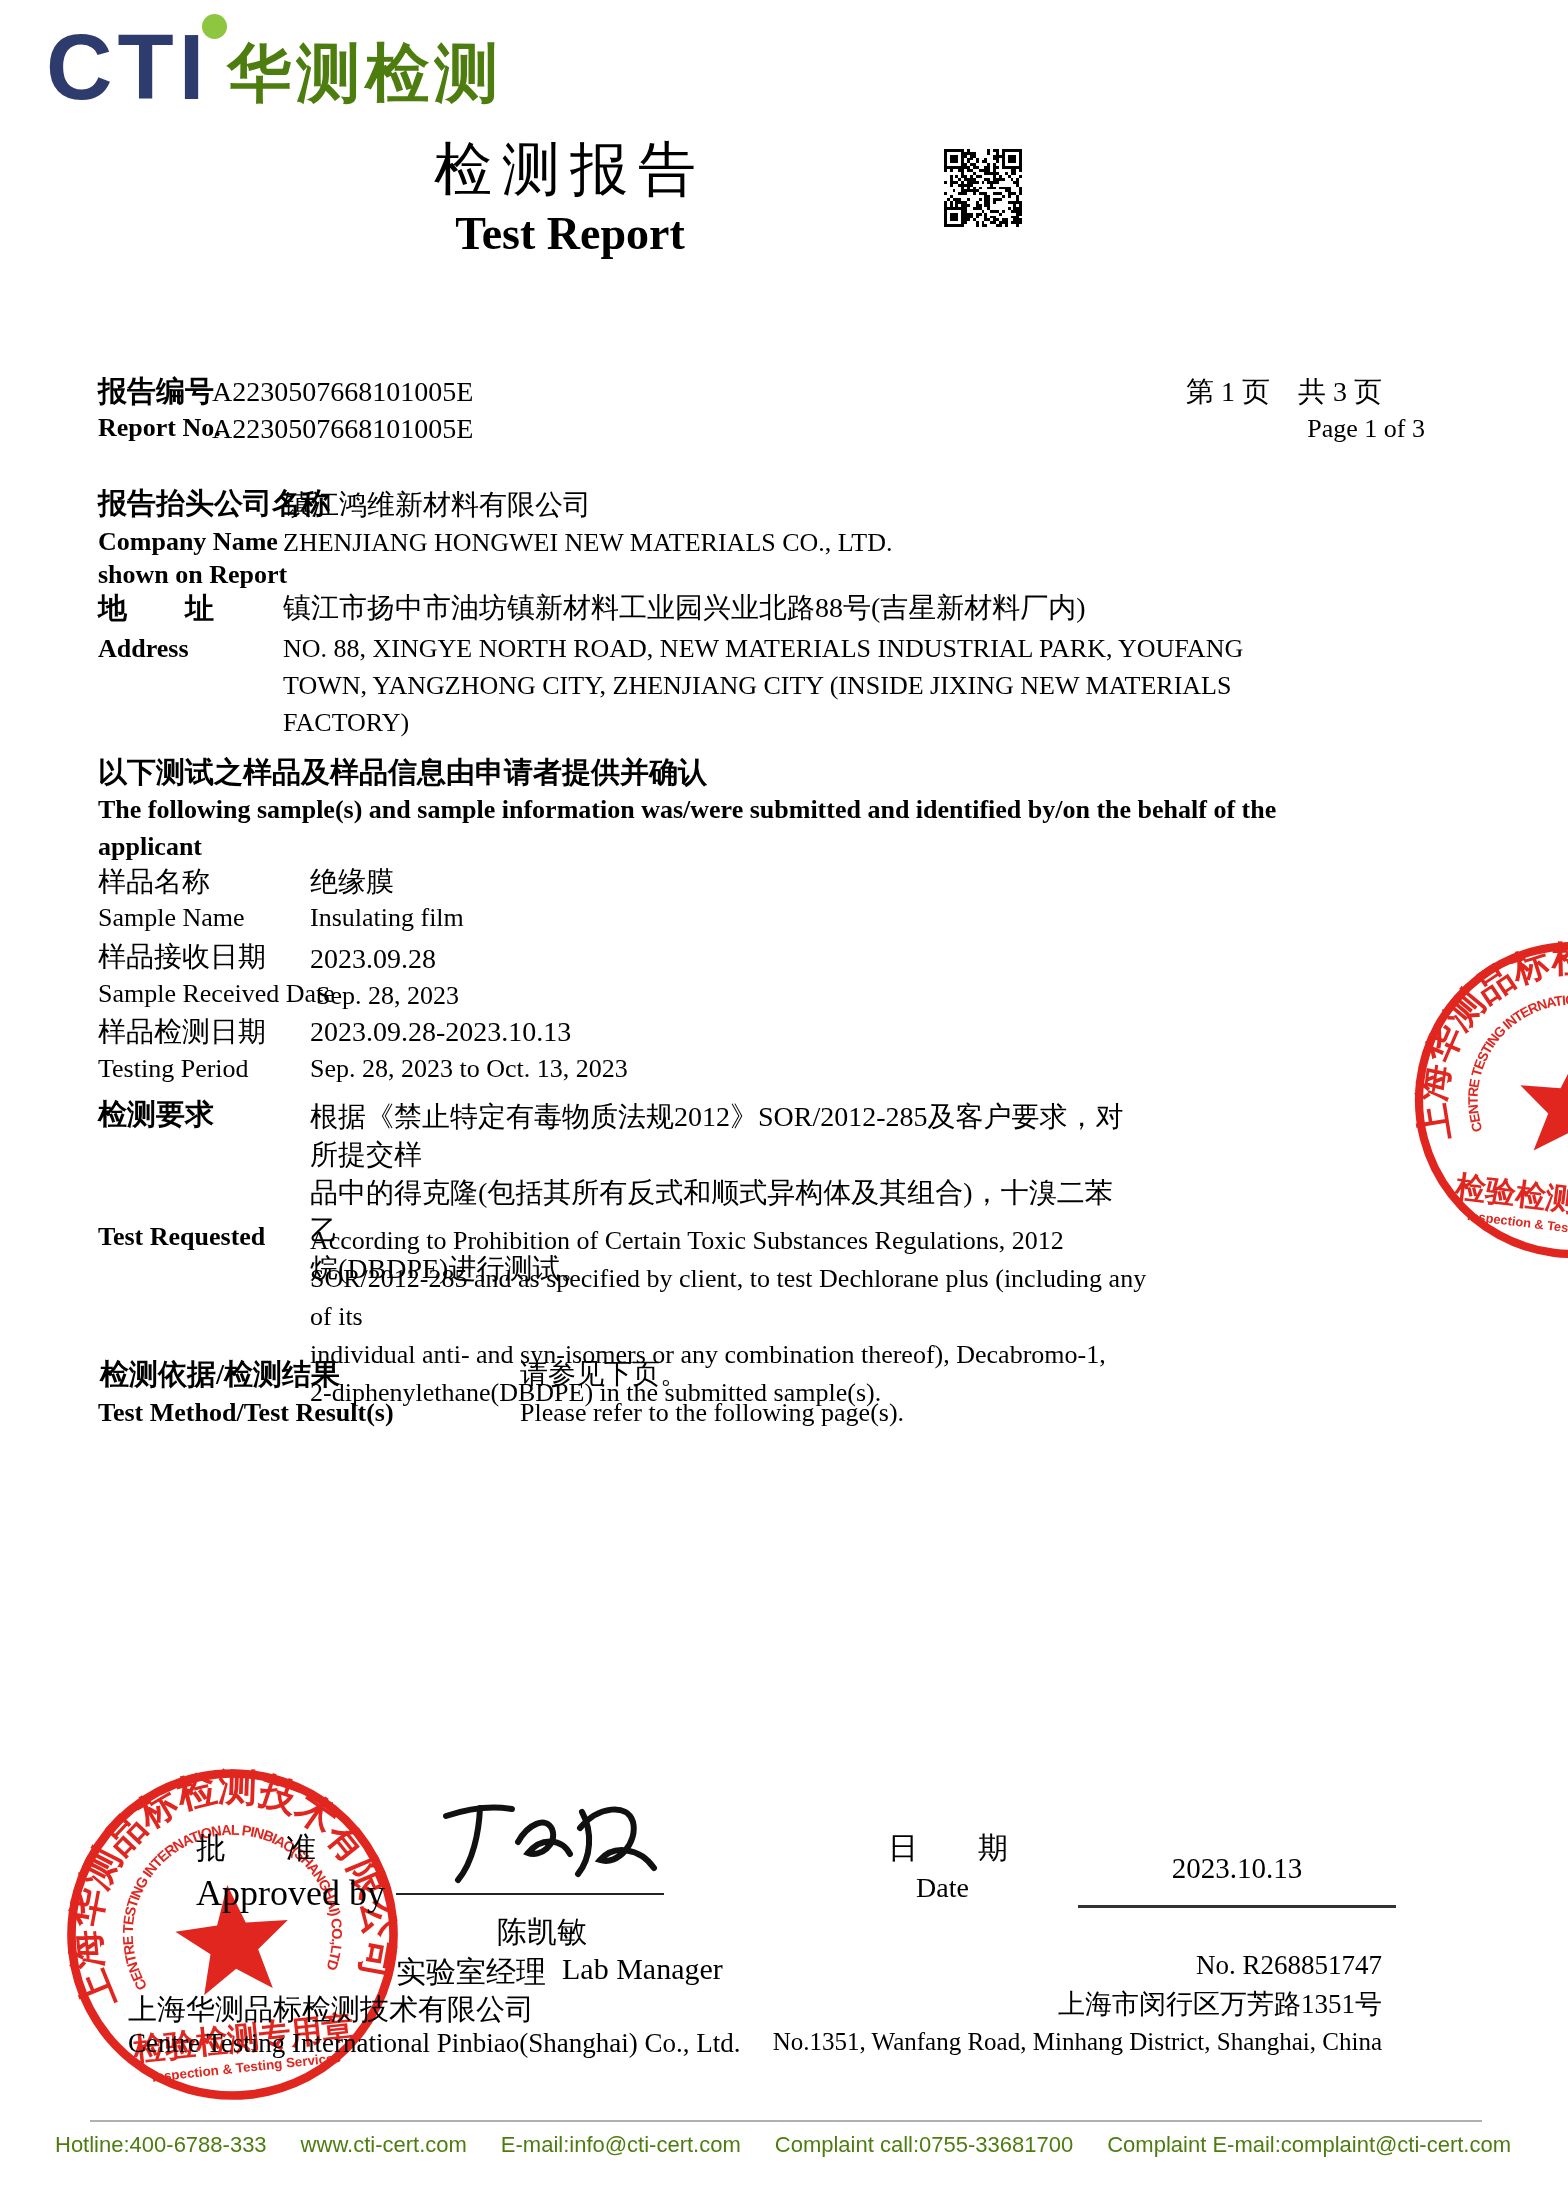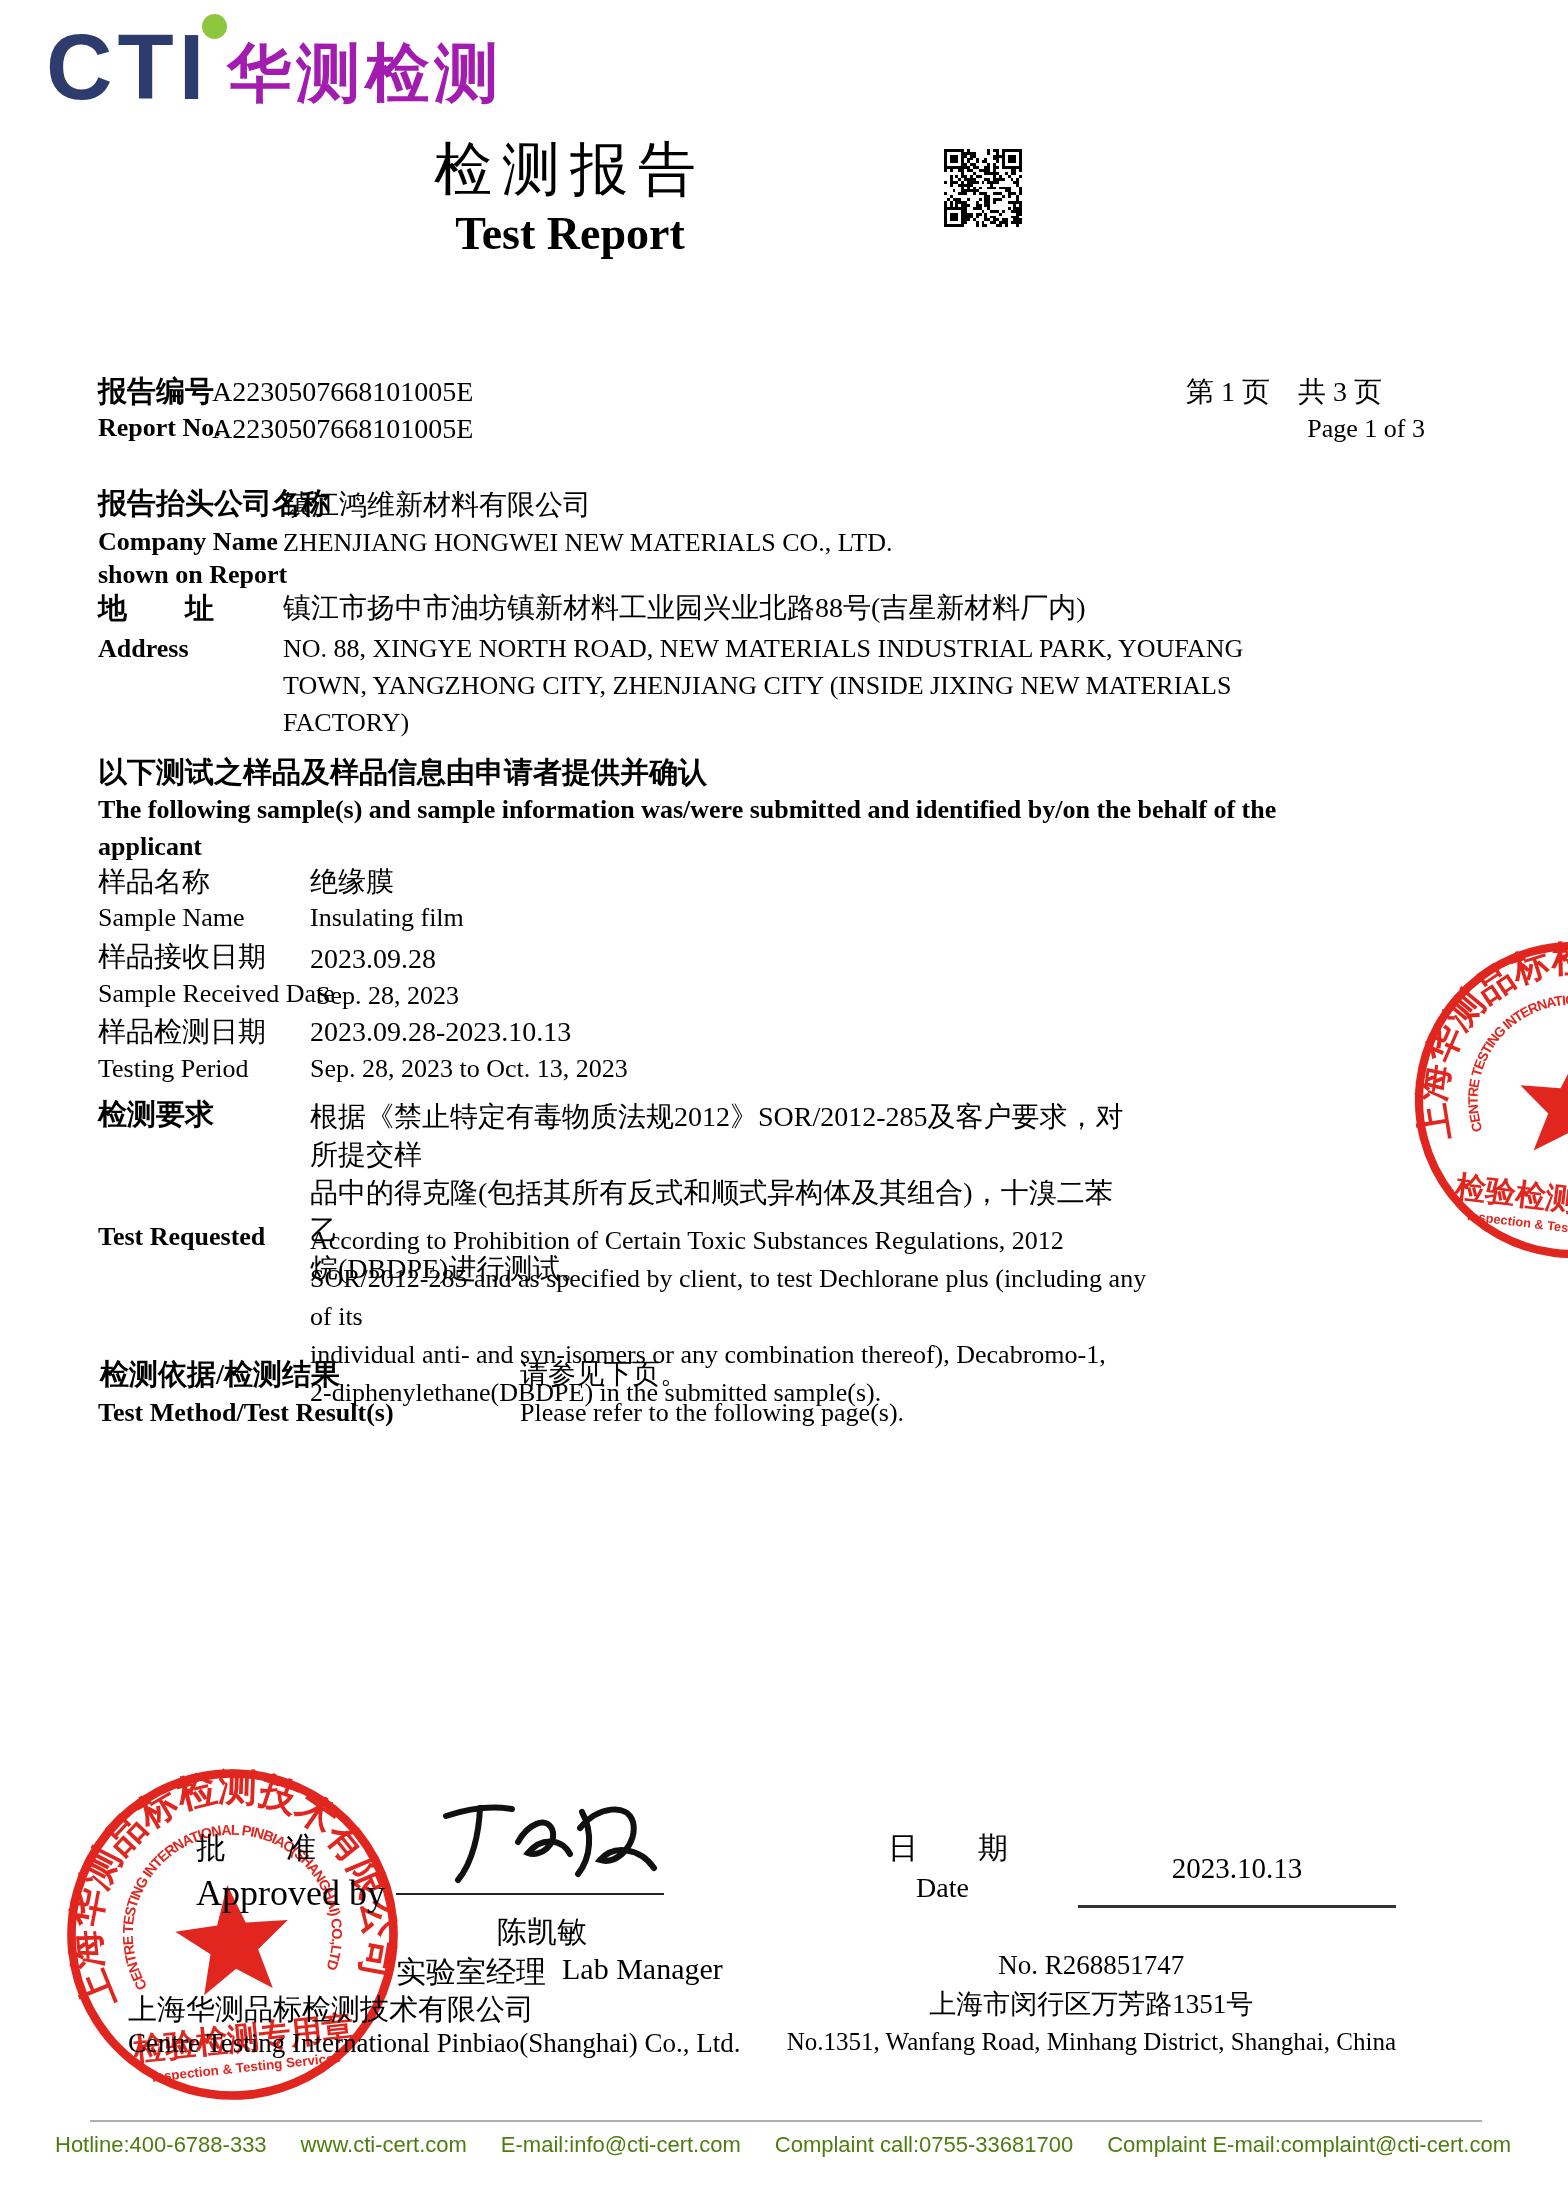--- a/index.html
+++ b/index.html
@@ -18,21 +18,21 @@
   .logo .cti{
     font-family:"Liberation Sans","DejaVu Sans",sans-serif;
     font-weight:800;font-size:92px;line-height:86px;
     color:#2e3b6d;letter-spacing:5px;position:relative;
   }
   .logo .dot{
     position:absolute;width:25px;height:25px;border-radius:50%;
     background:#8ec63f;left:156px;top:-10px;
   }
   .logo .cn{
-    font-weight:700;font-size:64px;line-height:72px;color:#a21caf;
+    font-weight:700;font-size:64px;line-height:72px;color:#4d7c0f;
     letter-spacing:5px;margin-left:18px;
   }
 
   
   .title-wrap{left:0;top:138px;width:1140px;text-align:center;position:absolute;}
   .title-cn{font-size:58px;letter-spacing:10px;line-height:64px;}
   .title-en{font-size:46px;font-weight:700;line-height:52px;margin-top:6px;}
 
   .qr{left:941px;top:146px;width:84px;height:84px;position:absolute;}
 
@@ -555,21 +555,21 @@
   </div>
 
   <div class="abs z2" style="left:128px;top:1990px;font-size:29px;">上海华测品标检测技术有限公司</div>
   <div class="abs z2" style="left:128px;top:2028px;font-size:27px;">Centre Testing International Pinbiao(Shanghai) Co., Ltd.</div>
 
   <div class="abs" style="left:888px;top:1828px;font-size:30px;">日　　期</div>
   <div class="abs" style="left:892px;top:1872px;font-size:28px;margin-left:24px;">Date</div>
   <div class="abs" style="left:1078px;top:1852px;width:318px;text-align:center;font-size:29px;">2023.10.13</div>
   <div class="date-underline"></div>
 
-  <div class="abs" style="right:172px;top:1950px;text-align:center;">
+  <div class="abs" style="right:186px;top:1950px;text-align:right;">
     <div style="font-size:27px;line-height:30px;">No.  R268851747</div>
     <div style="font-size:27px;line-height:30px;margin-top:9px;">上海市闵行区万芳路1351号</div>
     <div style="font-size:25px;line-height:28px;margin-top:9px;">No.1351, Wanfang Road, Minhang District, Shanghai, China</div>
   </div>
 
   <div class="footer-sep"></div>
   <div class="footer-row">
     <span>Hotline:400-6788-333</span>
     <span>www.cti-cert.com</span>
     <span>E-mail:info@cti-cert.com</span>

